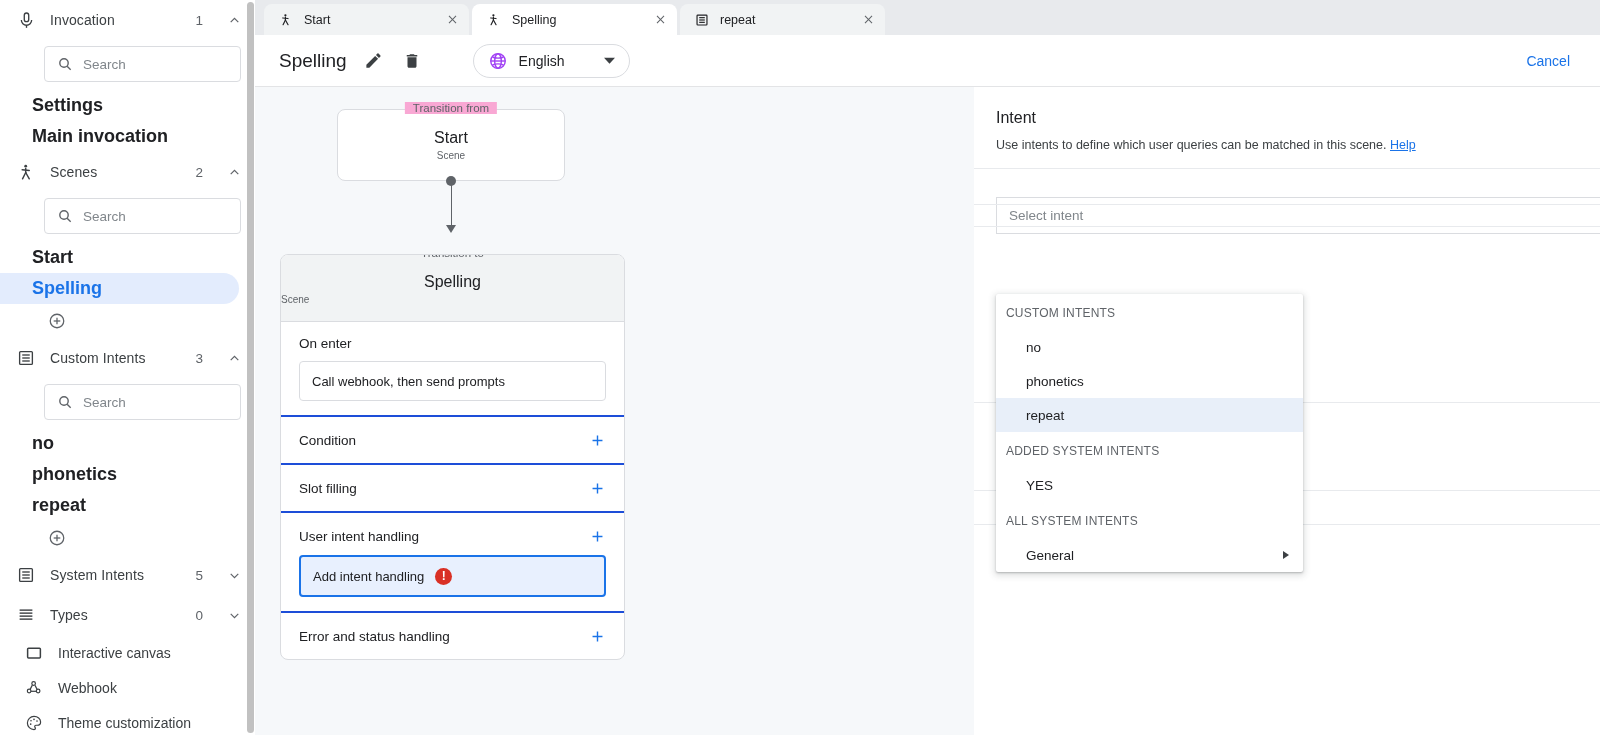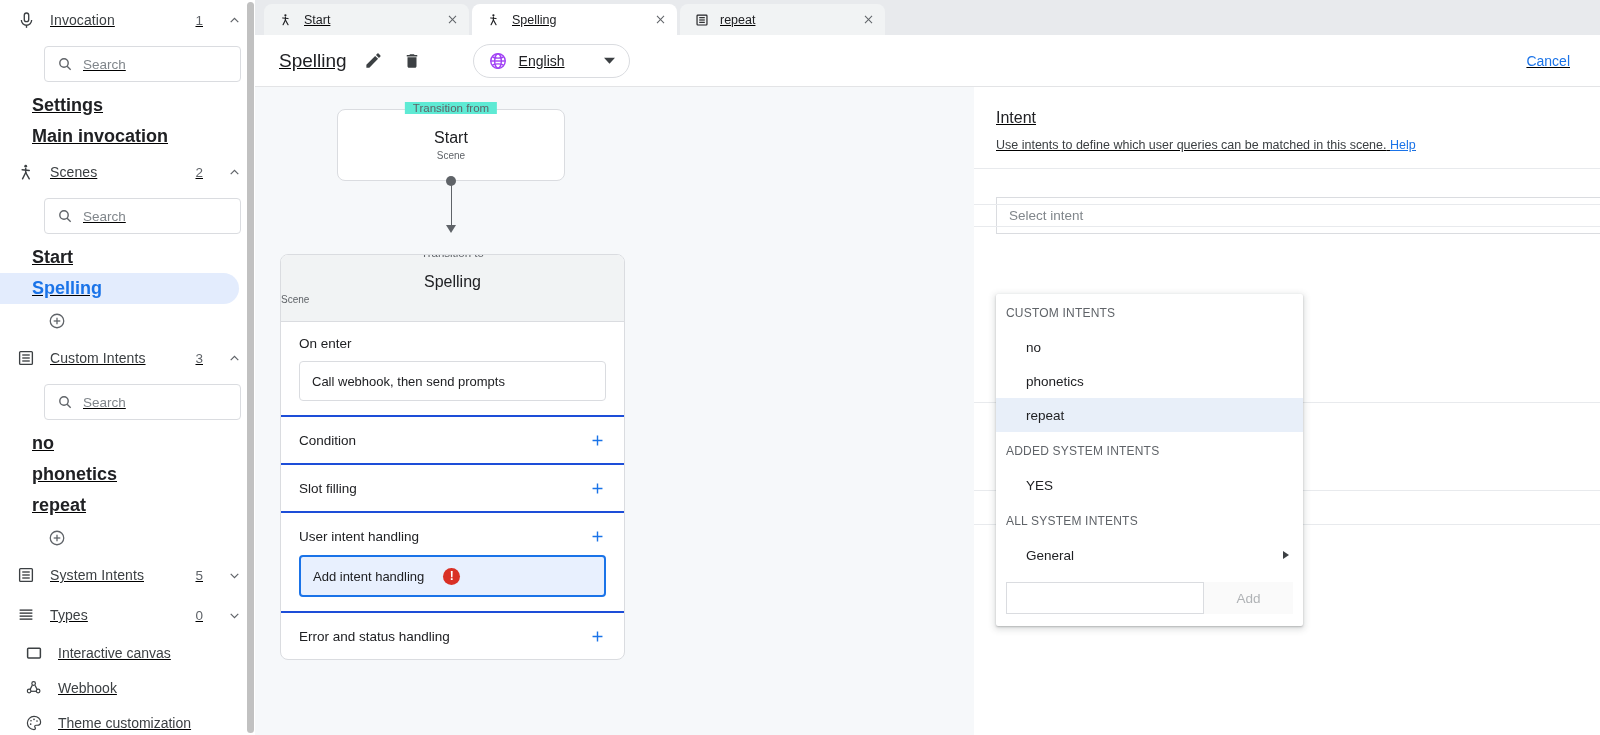--- a/index.html
+++ b/index.html
@@ -3,21 +3,21 @@
 <meta charset="utf-8">
 <style>
   * { box-sizing: border-box; margin: 0; padding: 0; }
   html, body {
     width: 1600px; height: 735px;
     font-family: "Liberation Sans", sans-serif;
     background: #ffffff;
     overflow: hidden;
     -webkit-font-smoothing: antialiased;
   }
-  .app { position: relative; width: 1600px; height: 735px; display: flex; text-decoration: underline; }
+  .app { position: relative; width: 1600px; height: 735px; display: flex; }
 
   
   .sidebar {
     width: 255px; height: 735px;
     background: #fff;
     position: relative;
     overflow: hidden;
     flex: 0 0 255px;
   }
   .sb-inner { padding-top: 0; }
@@ -126,21 +126,21 @@
 
   
   .node-wrap { position: absolute; }
   .node {
     border: 1px solid #dadce0; border-radius: 8px;
     background: #fff; position: relative;
   }
   .node-legend {
     position: absolute; top: -8px; left: 50%;
     transform: translateX(-50%);
-    background: #5eead4; padding: 0 8px;
+    background: #f9a8d4; padding: 0 8px;
     font-size: 11.5px; color: #5f6368; white-space: nowrap;
   }
   .node-title { font-size: 16px; color: #202124; text-align: center; }
   .node-sub { font-size: 10px; color: #5f6368; margin-top: 3px;}
 
   .conn-dot { position: absolute; width: 10px; height: 10px; border-radius: 50%; background: #5f6368;}
   .conn-line { position: absolute; width: 1.5px; background: #5f6368;}
   .conn-arrow { position: absolute; width:0;height:0; border-left: 5px solid transparent; border-right: 5px solid transparent; border-top: 8px solid #5f6368;}
 
   .scene-card {
@@ -159,21 +159,21 @@
   .sect-title { font-size: 13.5px; color: #202124; flex: 1;}
   .plus { width: 18px; height:18px; color: #1a73e8; cursor:pointer; display:flex;align-items:center;justify-content:center;}
   .onenter-box {
     margin-top: 10px; border: 1px solid #dadce0; border-radius: 4px;
     height: 40px; display: flex; align-items: center;
     padding: 16px 12px; font-size: 13px; color: #202124;
   }
   .intent-btn {
     margin-top: 10px; border: 2px solid #1a73e8; border-radius: 4px;
     background: #e8f0fe; height: 42px;
-    display: flex; align-items: center; gap: 19px;
+    display: flex; align-items: center; gap: 11px;
     padding: 0 12px; cursor: pointer;
   }
   .intent-btn .lbl { font-size: 13px; color: #202124;}
   .err-badge {
     width: 17px; height: 17px; border-radius: 50%;
     background: #d93025; color: #fff; font-size: 12px; font-weight: bold;
     display: flex; align-items: center; justify-content: center;
     line-height: 1;
   }
 
@@ -603,21 +603,17 @@
 
           <div class="dd-group">ADDED SYSTEM INTENTS</div>
           <div class="dd-item">YES</div>
 
           <div class="dd-group">ALL SYSTEM INTENTS</div>
           <div class="dd-item">
             <span>General</span>
             <span class="arrow"></span>
           </div>
 
-          <div class="dd-foot">
-            <input class="fin" type="text" value="" style="">
-            <span class="fadd">Add</span>
-          </div>
         </div>
       </div>
     </div>
   </div>
 </div>
 
 </body></html>

